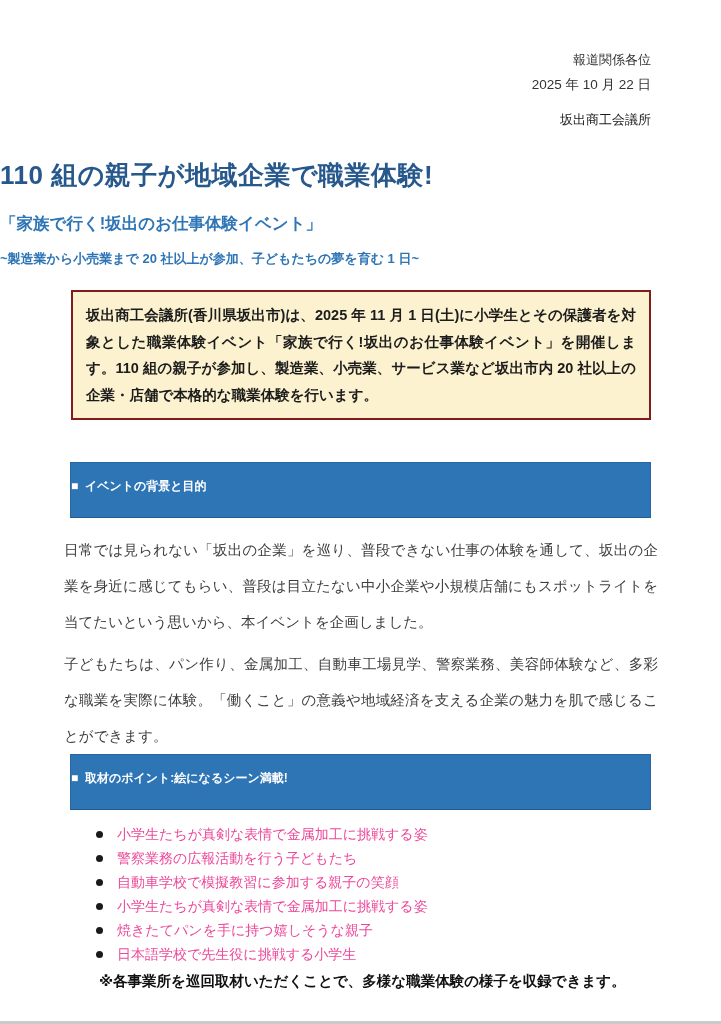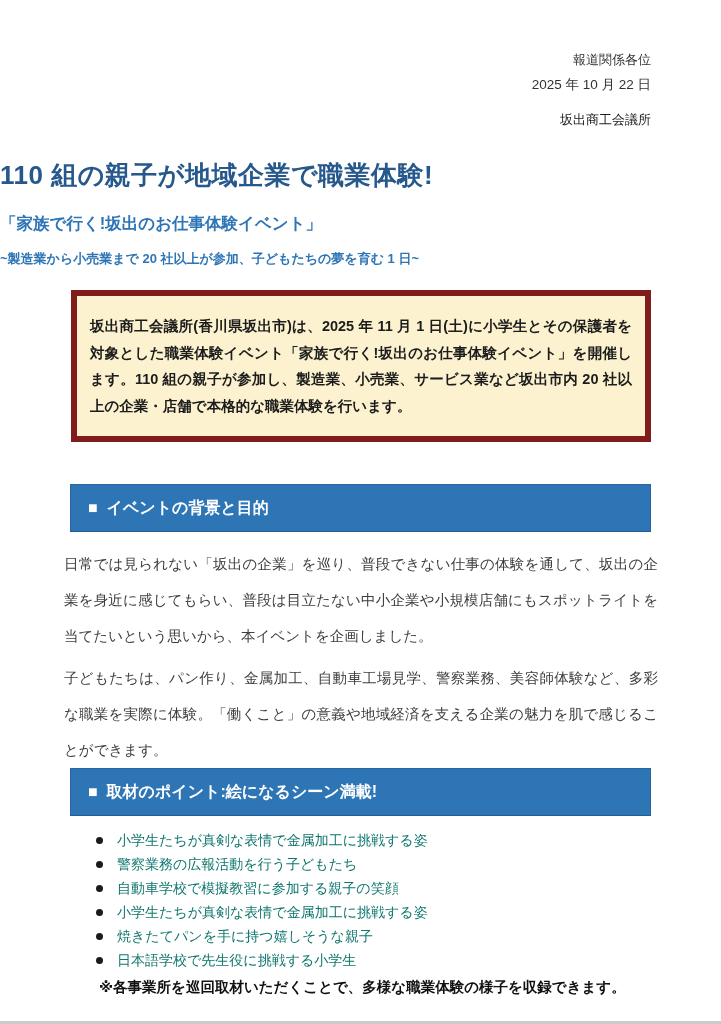--- a/index.html
+++ b/index.html
@@ -13,39 +13,39 @@
   .doc-header .org{font-size:13px;line-height:16px;font-weight:normal;color:#1a1a1a;}
 
   
   .title-block{margin-top:28px;}
   .main-title{margin:0;font-size:26px;line-height:38px;font-weight:bold;color:#26588C;letter-spacing:0.5px;}
   .sub-title{margin:17px 0 0 0;font-size:16.5px;line-height:24px;font-weight:bold;color:#2E75B6;}
   .tagline{margin:13px 0 0 0;font-size:13px;line-height:22px;font-weight:bold;color:#2E75B6;}
 
   
   .lead-box{box-sizing:border-box;margin:20px 6px 0 71px;width:580px;
-    background:#FCF2CF;border:6px solid #7f1d1d;padding:17px 13px;
+    background:#FCF2CF;border:2px solid #7f1d1d;padding:10px 13px;
     font-size:14.5px;line-height:26.5px;font-weight:bold;color:#1c1c1c;text-align:justify;}
 
   
-  .section-bar{box-sizing:border-box;margin-left:70px;width:581px;height:48px;
+  .section-bar{box-sizing:border-box;margin-left:70px;width:581px;height:56px;
     background:#2E75B6;border:1px solid #27669F;border-bottom-color:#215C92;
-    color:#ffffff;font-size:16px;font-weight:bold;line-height:46px;padding-left:17px;}
+    color:#ffffff;font-size:12px;font-weight:bold;line-height:46px;}
   .bar1{margin-top:42px;}
   .bar2{margin-top:0px;}
 
   
   .body-para{margin:0 0 0 64px;width:594px;font-size:14.5px;line-height:36px;
     color:#3d3d3d;text-align:justify;}
   .p1{margin-top:14px;}
   .p2{margin-top:6px;margin-bottom:0;}
 
   
   .bullet-list{list-style:none;margin:12px 0 0 0;padding:0 0 0 96px;}
-  .bullet-list li{position:relative;font-size:14px;line-height:24px;color:#0f766e;padding-left:21px;}
+  .bullet-list li{position:relative;font-size:14px;line-height:24px;color:#ec4899;padding-left:21px;}
   .dot{position:absolute;left:0;top:8.5px;width:7px;height:7px;border-radius:50%;background:#1a1a1a;}
 
   
   .note{margin:4px 0 0 99px;width:600px;font-size:14.5px;line-height:22px;font-weight:bold;color:#111111;}
 
   
   .bottom-line{position:absolute;left:0;bottom:0;width:721px;height:3px;background:#cbcbcb;}
 </style>
 </head>
 <body>

